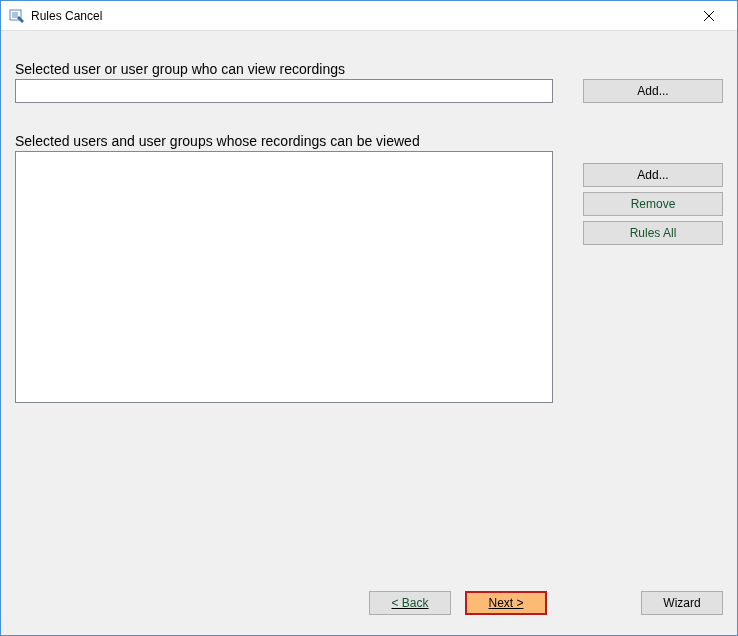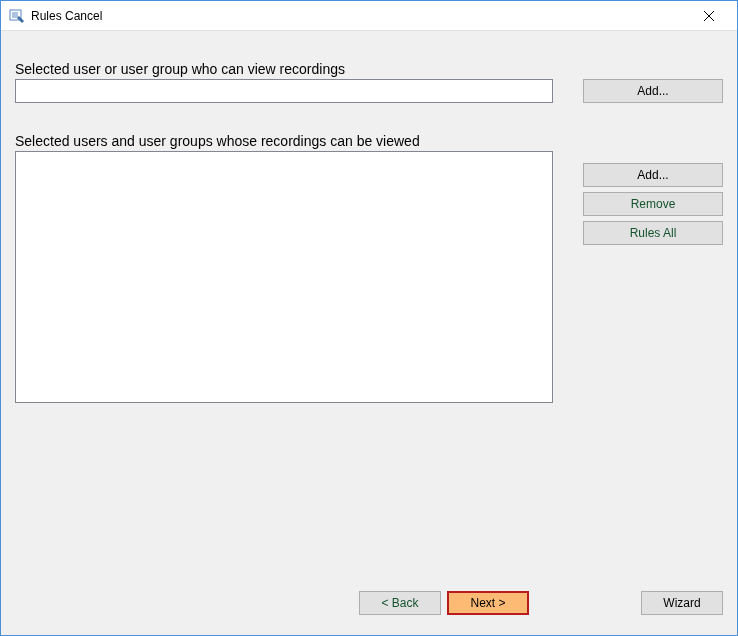--- a/index.html
+++ b/index.html
@@ -140,24 +140,25 @@
     }
     .footer {
       position: absolute;
       bottom: 18px;
       left: 14px;
       right: 14px;
       height: 26px;
     }
     .footer-left {
       position: absolute;
-      left: 344px;
+      left: 354px;
       top: 0;
       display: flex;
-      gap: 6px;
+      gap: 14px;
+      text-decoration: underline;
     }
     .footer-left .btn {
       width: 82px;
       height: 24px;
     }
     .footer-right {
       position: absolute;
       right: 0;
       top: 0;
     }

